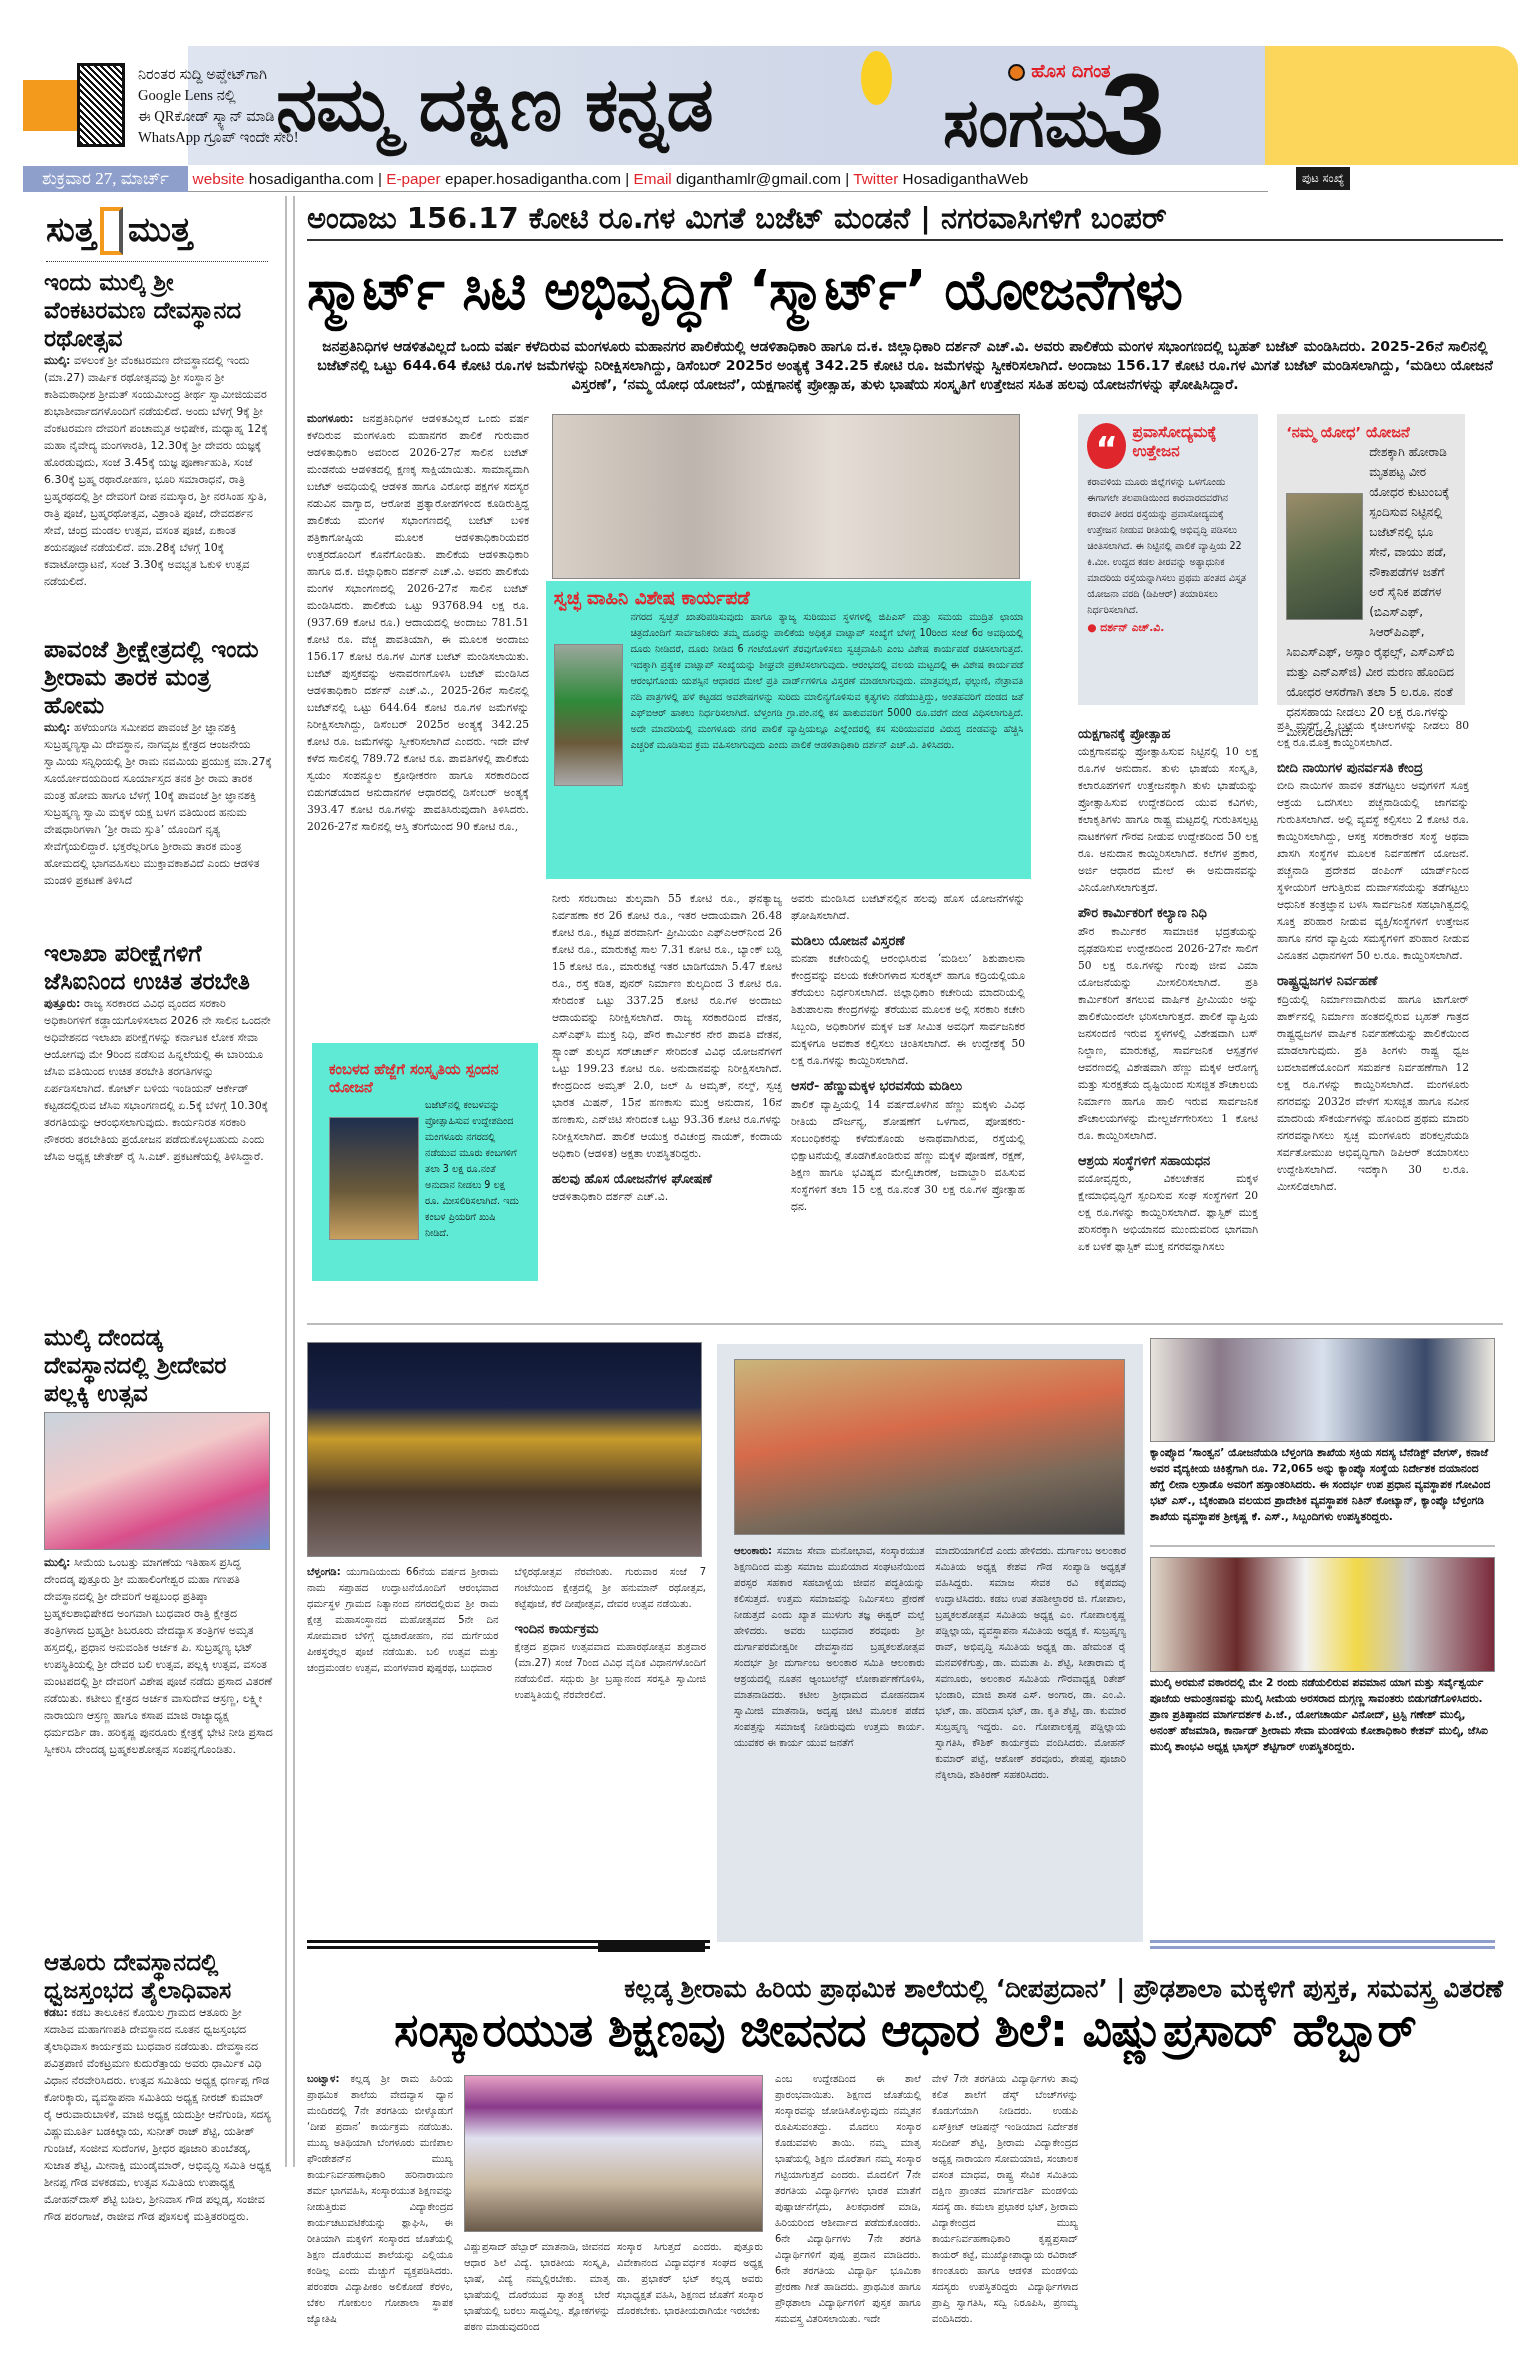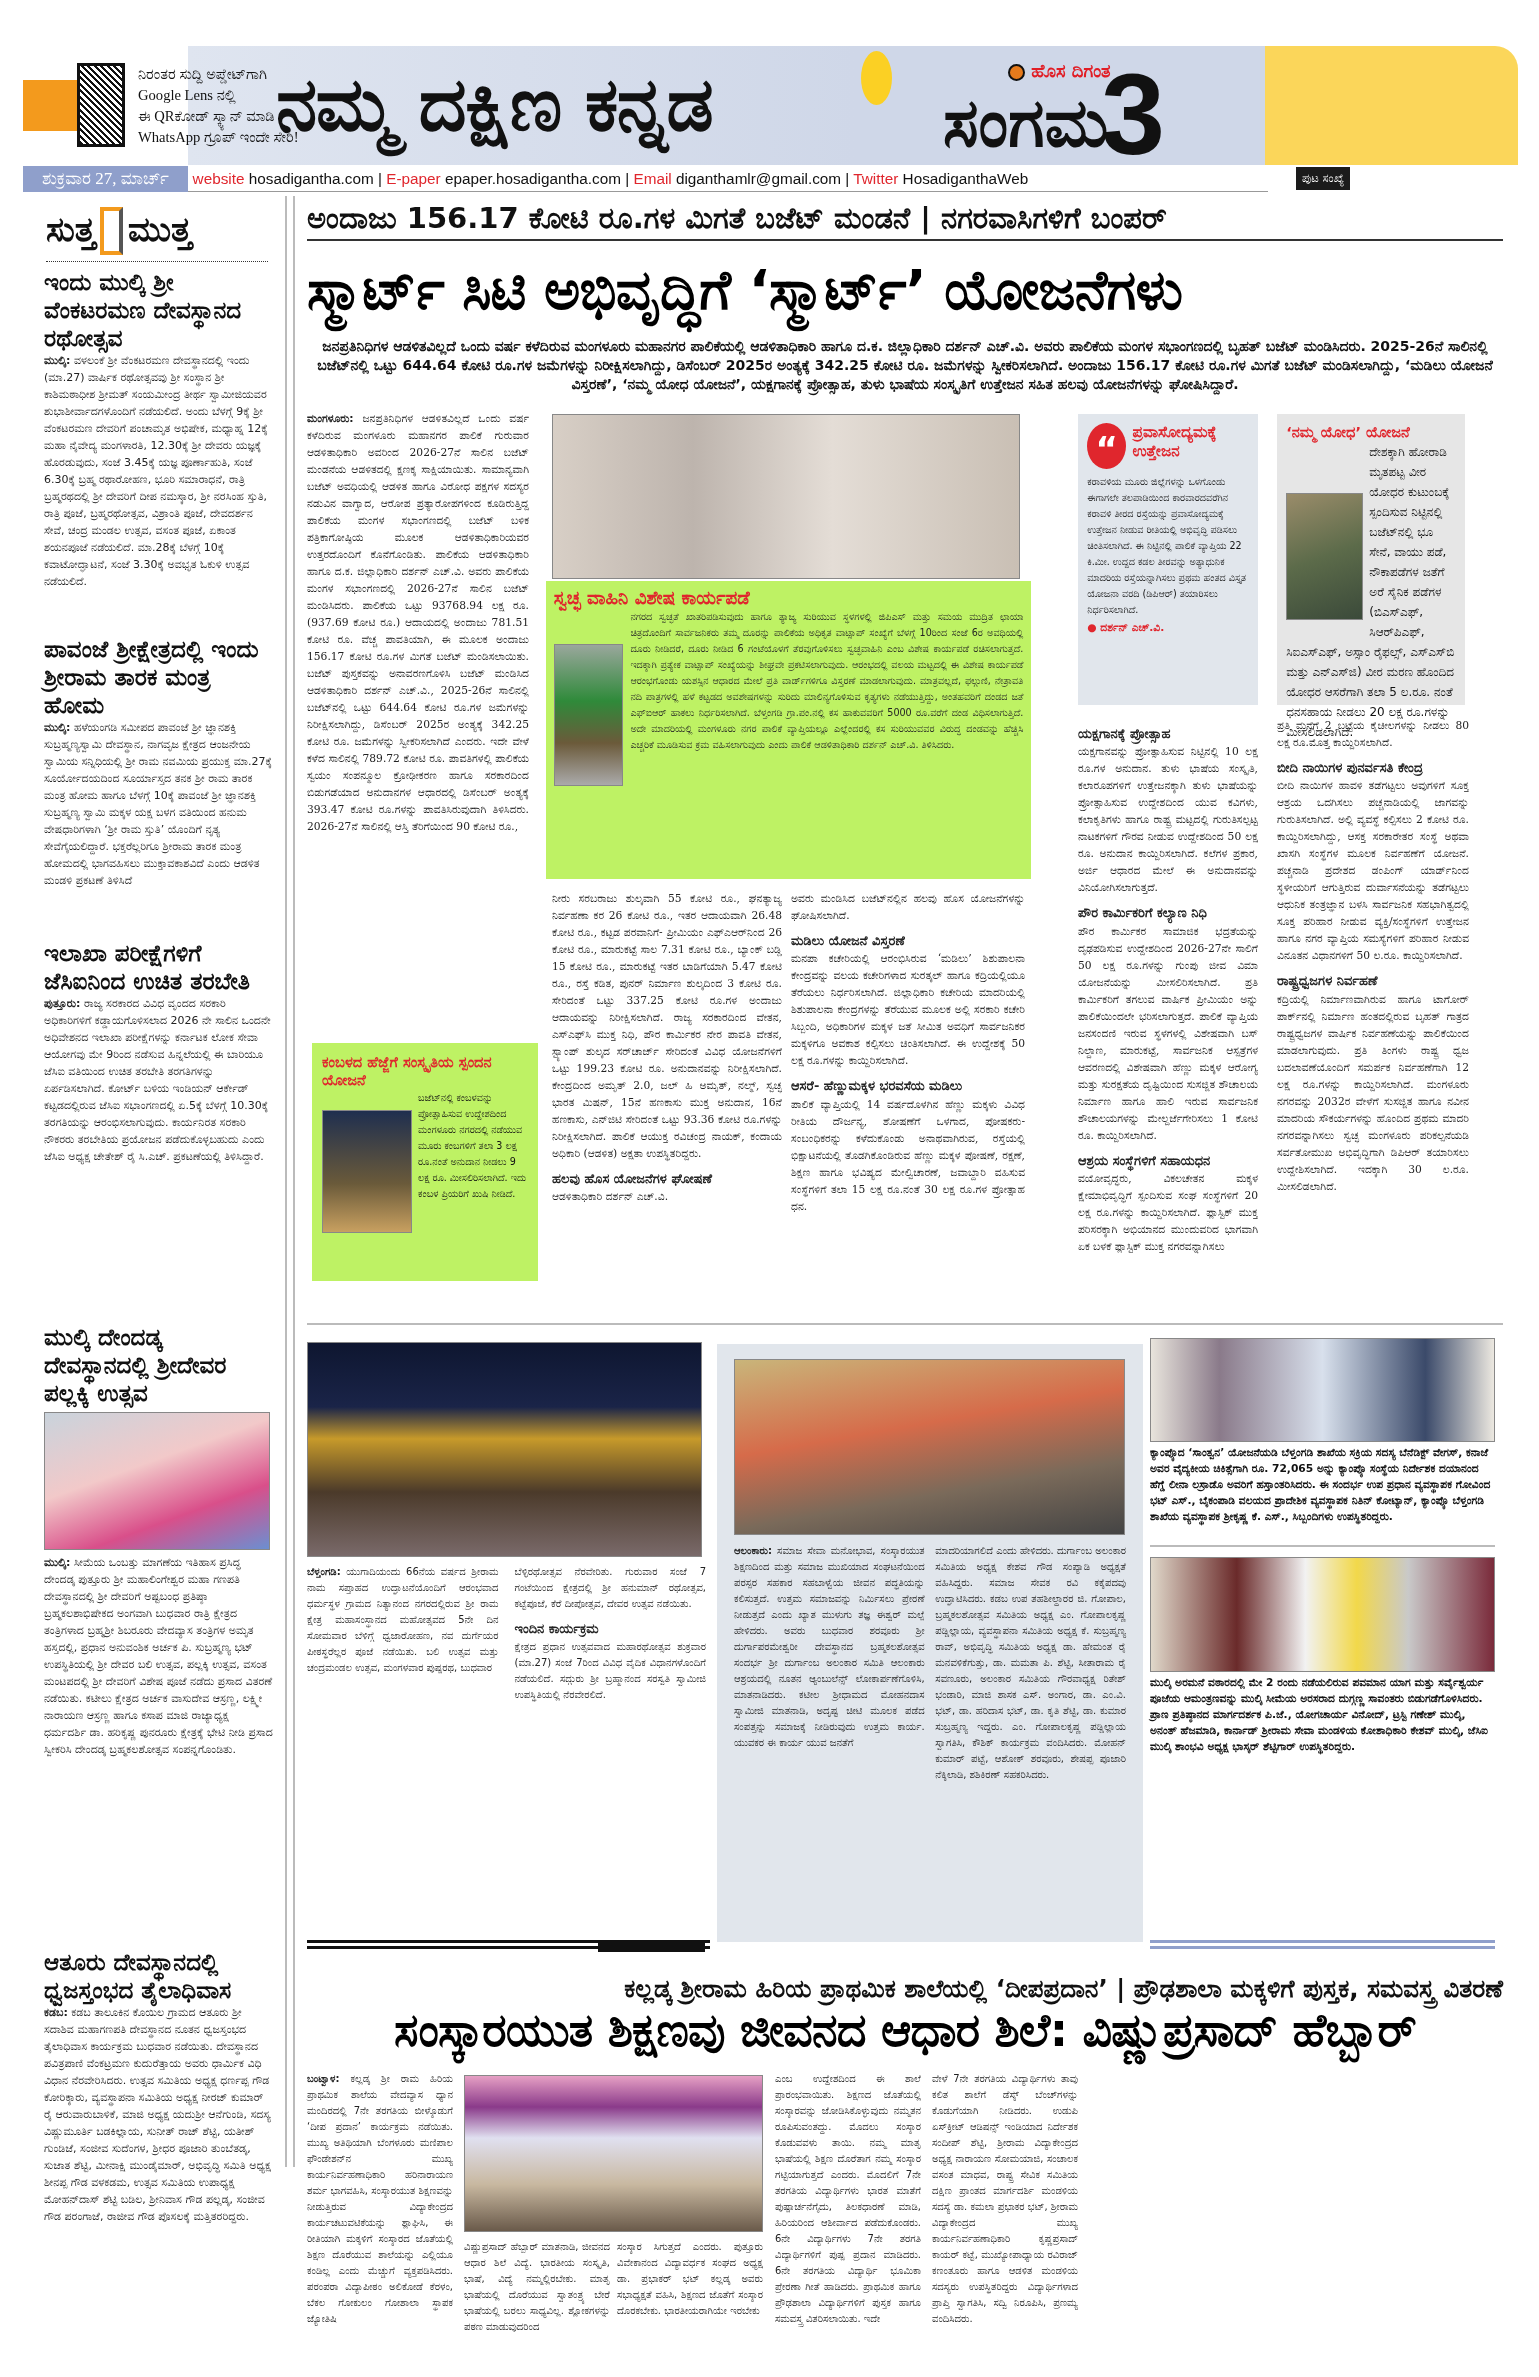--- a/index.html
+++ b/index.html
@@ -26,21 +26,21 @@
 .lhead{font-family:"DejaVu Sans",sans-serif;font-weight:bold;font-size:23px;line-height:28px;color:#111}
 .ltext{font-family:"DejaVu Sans",sans-serif;font-size:11px;line-height:17px;color:#222}
 .ltext b{font-weight:bold}
 .kicker{font-weight:bold;font-size:29px;line-height:34px;color:#111;white-space:nowrap}
 .banner{font-weight:900;font-size:55px;line-height:64px;color:#000;white-space:nowrap;letter-spacing:-0.8px}
 .deck{font-weight:bold;font-size:14px;line-height:19px;text-align:center;color:#111}
 .btext{font-family:"DejaVu Serif",serif;font-size:10.7px;line-height:17px;text-align:justify;color:#222}
 .btext b{font-family:"DejaVu Sans",sans-serif}
 .subhead{font-weight:bold;font-size:13px;line-height:18.4px;margin-top:8px}
 .photo{background:linear-gradient(135deg,#6f7d8c,#b3a99a 50%,#5c6b7a);border:0.8px solid #888}
-.boxbg{background:#bef264}
+.boxbg{background:#5eead4}
 .boxblue{background:#e1e6ec}
 .redhead{color:#e0262d;font-weight:bold}
 .quote-circle{width:46px;height:46px;border-radius:50%;background:#e0262d;color:#fff;font-size:34px;font-weight:bold;text-align:center;line-height:52px}
 .midhead{font-weight:bold;font-size:34px;line-height:44px;text-align:center;color:#111}
 .caption{font-weight:bold;font-size:12.3px;line-height:18.4px;color:#111}
 .stripe-bw{background:repeating-linear-gradient(180deg,#111 0 3.1px,#fff 3.1px 6.1px)}
 .stripe-blue{background:repeating-linear-gradient(180deg,#8f9fcb 0 3.1px,#fff 3.1px 6.1px)}
 .smalltext{font-size:10px;line-height:16px;text-align:justify;color:#222}
 </style>
 </head>
@@ -133,21 +133,21 @@
   <div style="font-size:9.6px;line-height:16px;margin-top:4.6px">ಕರಾವಳಿಯ ಮೂರು ಜಿಲ್ಲೆಗಳನ್ನು ಒಳಗೊಂಡು ಈಗಾಗಲೇ ತಲಪಾಡಿಯಿಂದ ಕಾರವಾರದವರೆಗಿನ ಕರಾವಳಿ ತೀರದ ರಸ್ತೆಯನ್ನು ಪ್ರವಾಸೋದ್ಯಮಕ್ಕೆ ಉತ್ತೇಜನ ನೀಡುವ ರೀತಿಯಲ್ಲಿ ಅಭಿವೃದ್ಧಿ ಪಡಿಸಲು ಚಿಂತಿಸಲಾಗಿದೆ. ಈ ನಿಟ್ಟಿನಲ್ಲಿ ಪಾಲಿಕೆ ವ್ಯಾಪ್ತಿಯ 22 ಕಿ.ಮೀ. ಉದ್ದದ ಕಡಲ ತೀರವನ್ನು ಅತ್ಯಾಧುನಿಕ ಮಾದರಿಯ ರಸ್ತೆಯನ್ನಾಗಿಸಲು ಪ್ರಥಮ ಹಂತದ ವಿಸ್ತೃತ ಯೋಜನಾ ವರದಿ (ಡಿಪಿಆರ್) ತಯಾರಿಸಲು ನಿರ್ಧರಿಸಲಾಗಿದೆ.</div>
   <div class="redhead" style="font-size:10.7px;margin-top:3.1px">● <span>ದರ್ಶನ್ ಎಚ್.ವಿ.</span></div>
 </div>
 
 <div class="abs" style="left:1277px;top:414px;width:188px;height:291px;padding:9.2px;background:#e6e6e6">
   <div class="redhead" style="font-size:14.6px;line-height:18.4px">‘ನಮ್ಮ ಯೋಧ’ ಯೋಜನೆ</div>
   <div class="photo" style="float:left;width:77px;height:127px;margin:51px 6.1px 3.1px 0;background:linear-gradient(160deg,#9a8c6a,#5c6b4a 50%,#3b4a3a)"></div>
   <div style="font-size:12px;line-height:20px">ದೇಶಕ್ಕಾಗಿ ಹೋರಾಡಿ ಮೃತಪಟ್ಟ ವೀರ ಯೋಧರ ಕುಟುಂಬಕ್ಕೆ ಸ್ಪಂದಿಸುವ ನಿಟ್ಟಿನಲ್ಲಿ ಬಜೆಟ್‌ನಲ್ಲಿ ಭೂ ಸೇನೆ, ವಾಯು ಪಡೆ, ನೌಕಾಪಡೆಗಳ ಜತೆಗೆ ಅರೆ ಸೈನಿಕ ಪಡೆಗಳ (ಬಿಎಸ್‌ಎಫ್, ಸಿಆರ್‌ಪಿಎಫ್, ಸಿಐಎಸ್‌ಎಫ್, ಅಸ್ಸಾಂ ರೈಫಲ್ಸ್, ಎಸ್‌ಎಸ್‌ಬಿ ಮತ್ತು ಎನ್‌ಎಸ್‌ಜಿ) ವೀರ ಮರಣ ಹೊಂದಿದ ಯೋಧರ ಆಸರೆಗಾಗಿ ತಲಾ 5 ಲ.ರೂ. ನಂತೆ ಧನಸಹಾಯ ನೀಡಲು 20 ಲಕ್ಷ ರೂ.ಗಳನ್ನು ಮೀಸಲಿಡಲಾಗಿದೆ.</div>
 </div>
 
-<div class="abs boxbg" style="left:312px;top:1043px;width:226px;height:238px;padding:10px">
+<div class="abs boxbg" style="left:312px;top:1043px;width:226px;height:238px;padding:17px">
   <div class="redhead" style="font-size:14.6px;line-height:18.4px">ಕಂಬಳದ ಹೆಜ್ಜೆಗೆ ಸಂಸ್ಕೃತಿಯ ಸ್ಪಂದನ ಯೋಜನೆ</div>
   <div class="photo" style="float:left;width:90px;height:123px;margin:20px 6.1px 3.1px 0;background:linear-gradient(180deg,#1f2f4f,#6a5a3a 60%,#c8a060)"></div>
   <div style="font-size:9.6px;line-height:16px">ಬಜೆಟ್‌ನಲ್ಲಿ ಕಂಬಳವನ್ನು ಪ್ರೋತ್ಸಾಹಿಸುವ ಉದ್ದೇಶದಿಂದ ಮಂಗಳೂರು ನಗರದಲ್ಲಿ ನಡೆಯುವ ಮೂರು ಕಂಬಗಳಿಗೆ ತಲಾ 3 ಲಕ್ಷ ರೂ.ನಂತೆ ಅನುದಾನ ನೀಡಲು 9 ಲಕ್ಷ ರೂ. ಮೀಸಲಿರಿಸಲಾಗಿದೆ. ಇದು ಕಂಬಳ ಪ್ರಿಯರಿಗೆ ಖುಷಿ ನೀಡಿದೆ.</div>
 </div>
 
 <div class="abs btext" style="left:552px;top:890px;width:230px;height:399px;overflow:hidden">
   <div>ನೀರು ಸರಬರಾಜು ಶುಲ್ಕವಾಗಿ 55 ಕೋಟಿ ರೂ., ಘನತ್ಯಾಜ್ಯ ನಿರ್ವಹಣಾ ಕರ 26 ಕೋಟಿ ರೂ., ಇತರ ಆದಾಯವಾಗಿ 26.48 ಕೋಟಿ ರೂ., ಕಟ್ಟಡ ಪರವಾನಿಗೆ- ಪ್ರೀಮಿಯಂ ಎಫ್‌ಎಆರ್‌ನಿಂದ 26 ಕೋಟಿ ರೂ., ಮಾರುಕಟ್ಟೆ ಸಾಲ 7.31 ಕೋಟಿ ರೂ., ಬ್ಯಾಂಕ್ ಬಡ್ಡಿ 15 ಕೋಟಿ ರೂ., ಮಾರುಕಟ್ಟೆ ಇತರ ಬಾಡಿಗೆಯಾಗಿ 5.47 ಕೋಟಿ ರೂ., ರಸ್ತೆ ಕಡಿತ, ಪುನರ್ ನಿರ್ಮಾಣ ಶುಲ್ಕದಿಂದ 3 ಕೋಟಿ ರೂ. ಸೇರಿದಂತೆ ಒಟ್ಟು 337.25 ಕೋಟಿ ರೂ.ಗಳ ಅಂದಾಜು ಆದಾಯವನ್ನು ನಿರೀಕ್ಷಿಸಲಾಗಿದೆ. ರಾಜ್ಯ ಸರಕಾರದಿಂದ ವೇತನ, ಎಸ್‌ಎಫ್‌ಸಿ ಮುಕ್ತ ನಿಧಿ, ಪೌರ ಕಾರ್ಮಿಕರ ನೇರ ಪಾವತಿ ವೇತನ, ಸ್ಟ್ಯಾಂಪ್ ಶುಲ್ಕದ ಸರ್‌ಚಾರ್ಜ್ ಸೇರಿದಂತೆ ವಿವಿಧ ಯೋಜನೆಗಳಿಗೆ ಒಟ್ಟು 199.23 ಕೋಟಿ ರೂ. ಅನುದಾನವನ್ನು ನಿರೀಕ್ಷಿಸಲಾಗಿದೆ. ಕೇಂದ್ರದಿಂದ ಅಮೃತ್ 2.0, ಜಲ್ ಹಿ ಅಮೃತ್, ನಲ್ಮ್, ಸ್ವಚ್ಛ ಭಾರತ ಮಿಷನ್, 15ನೆ ಹಣಕಾಸು ಮುಕ್ತ ಅನುದಾನ, 16ನೆ ಹಣಕಾಸು, ಎನ್‌ಜಿಟಿ ಸೇರಿದಂತೆ ಒಟ್ಟು 93.36 ಕೋಟಿ ರೂ.ಗಳನ್ನು ನಿರೀಕ್ಷಿಸಲಾಗಿದೆ. ಪಾಲಿಕೆ ಆಯುಕ್ತ ರವಿಚಂದ್ರ ನಾಯಕ್, ಕಂದಾಯ ಅಧಿಕಾರಿ (ಆಡಳಿತ) ಅಕ್ಷತಾ ಉಪಸ್ಥಿತರಿದ್ದರು.</div>
   <div class="subhead">ಹಲವು ಹೊಸ ಯೋಜನೆಗಳ ಘೋಷಣೆ</div>
   <div>ಆಡಳಿತಾಧಿಕಾರಿ ದರ್ಶನ್ ಎಚ್.ವಿ.</div>
 </div>

